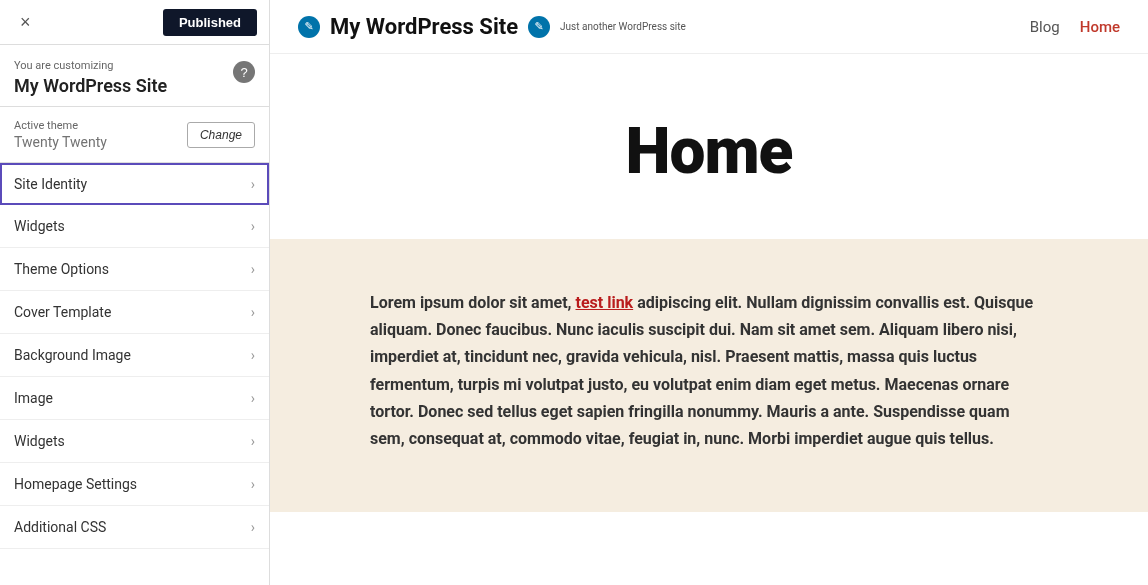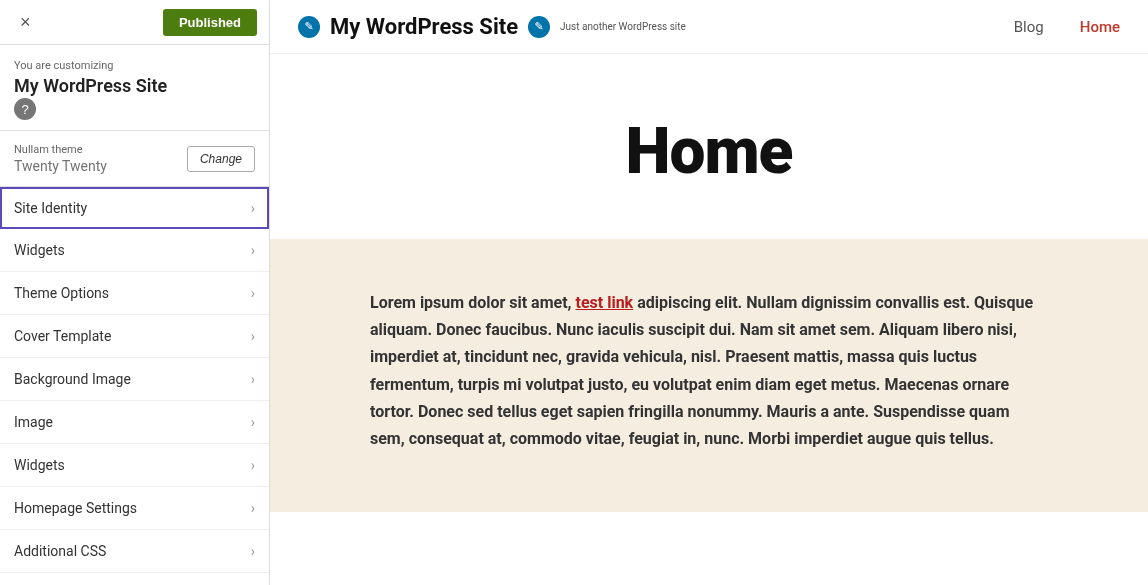--- a/index.html
+++ b/index.html
@@ -30,37 +30,36 @@
     .close-btn {
       background: none;
       border: none;
       cursor: pointer;
       font-size: 18px;
       color: #555;
       padding: 4px 8px;
     }
 
     .published-btn {
-      background: #4d7c0f;
+      background: #0f172a;
       color: #fff;
       border: none;
       border-radius: 3px;
       padding: 6px 16px;
       font-size: 13px;
       font-weight: 600;
       cursor: pointer;
     }
 
     .customizing-section {
       padding: 14px 14px 10px 14px;
       border-bottom: 1px solid #ddd;
       display: flex;
       align-items: flex-start;
       justify-content: space-between;
-      flex-direction: column;
     }
 
     .customizing-text {
       font-size: 11px;
       color: #666;
       margin-bottom: 3px;
     }
 
     .site-name {
       font-size: 18px;
@@ -183,21 +182,21 @@
       align-items: center;
       justify-content: center;
       color: #fff;
       font-size: 11px;
       cursor: pointer;
       flex-shrink: 0;
     }
 
     .preview-nav {
       display: flex;
-      gap: 36px;
+      gap: 20px;
     }
 
     .nav-link {
       font-size: 15px;
       color: #555;
       text-decoration: none;
       cursor: pointer;
     }
 
     .nav-link.active {
@@ -248,21 +247,21 @@
   <div class="customizing-section">
     <div>
       <div class="customizing-text">You are customizing</div>
       <div class="site-name">My WordPress Site</div>
     </div>
     <button class="help-btn">?</button>
   </div>
 
   <div class="active-theme-section">
     <div>
-      <div class="active-theme-label">Nullam theme</div>
+      <div class="active-theme-label">Active theme</div>
       <div class="active-theme-name">Twenty Twenty</div>
     </div>
     <button class="change-btn">Change</button>
   </div>
 
   <div class="menu-items">
     <div class="menu-item active">
       <span>Site Identity</span>
       <span class="chevron">›</span>
     </div>

